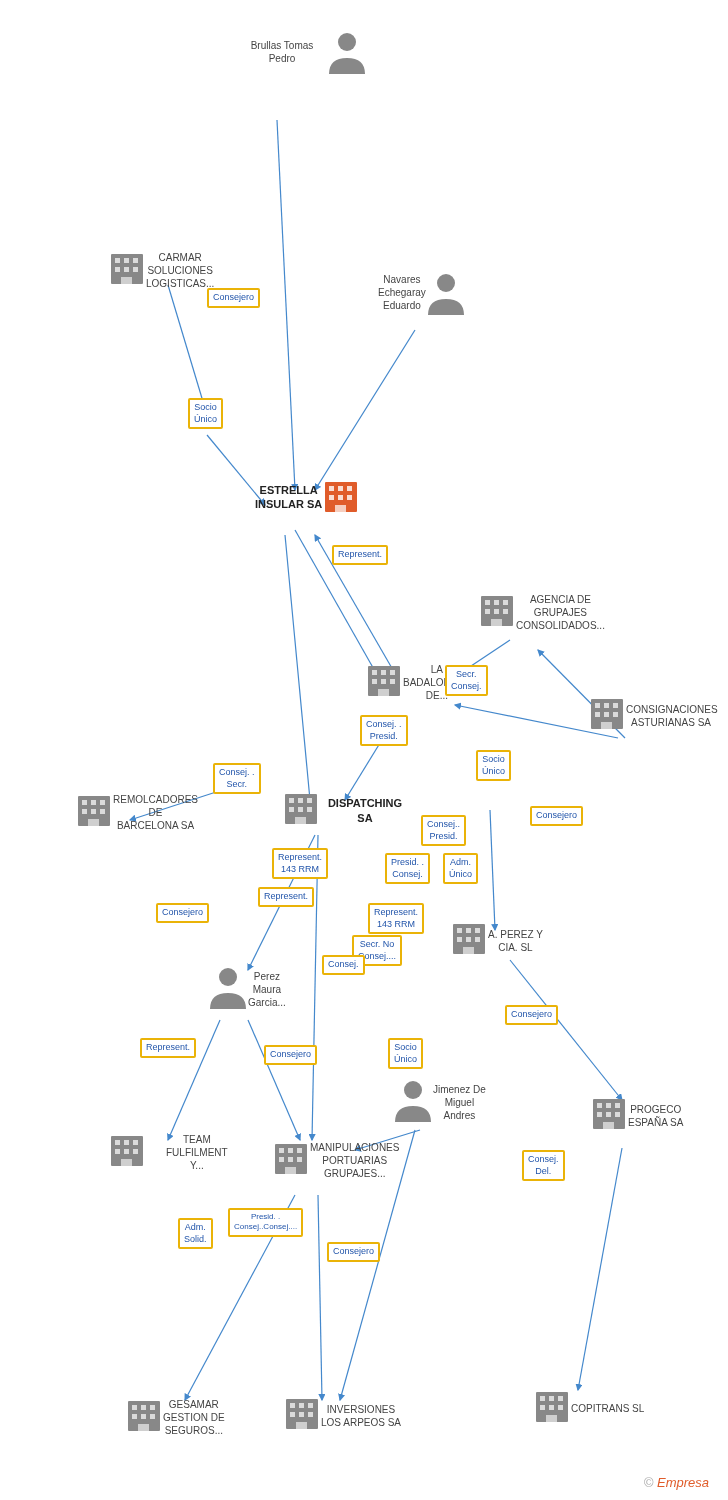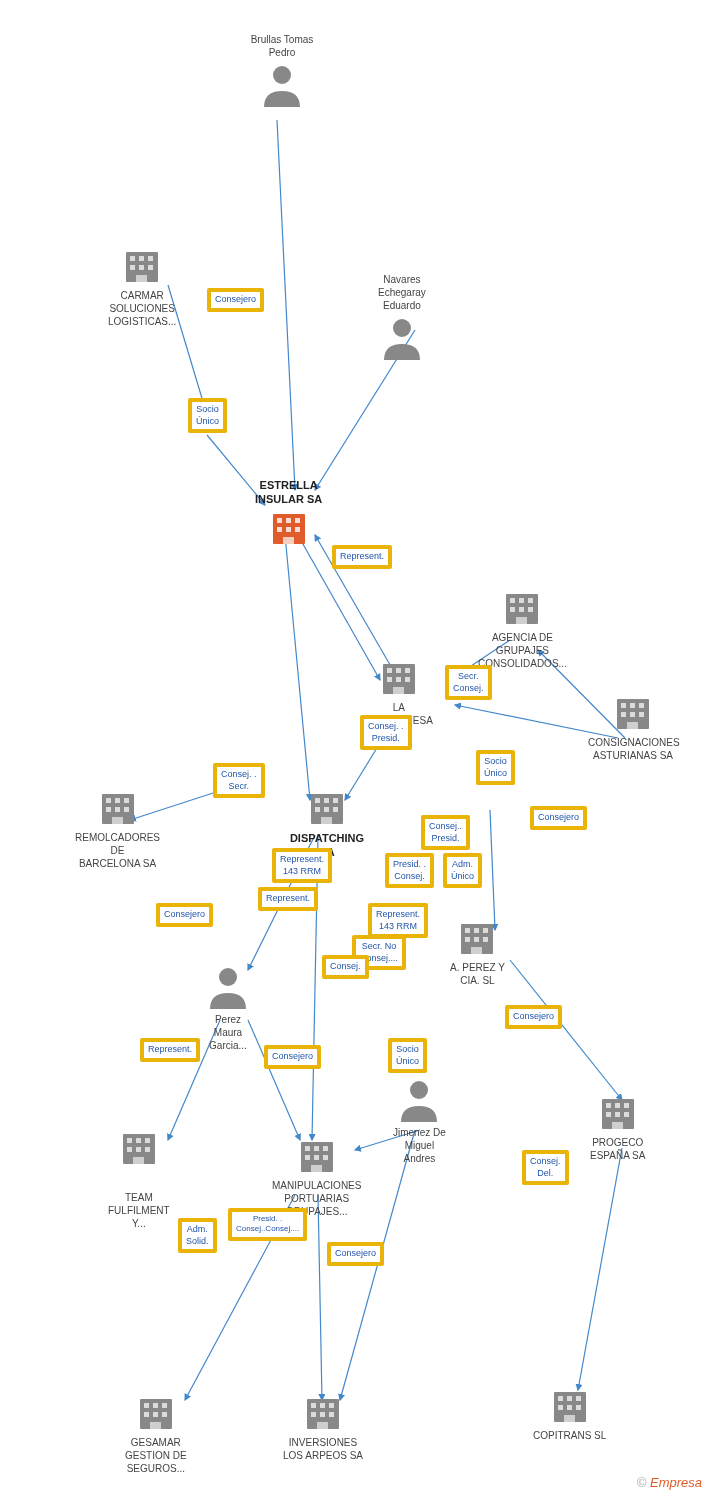--- a/index.html
+++ b/index.html
@@ -16,21 +16,21 @@
     svg#connections {
       position: absolute;
       top: 0; left: 0;
       width: 728px;
       height: 1500px;
       pointer-events: none;
     }
     .node {
       position: absolute;
       display: flex;
-      flex-direction: column;
+      flex-direction: row;
       align-items: center;
       text-align: center;
     }
     .person-icon {
       width: 40px;
       height: 45px;
     }
     .building-icon {
       width: 38px;
       height: 38px;
@@ -44,33 +44,33 @@
       margin-top: 3px;
     }
     .node-label.bold {
       font-weight: bold;
       font-size: 11px;
       color: #222;
     }
     .badge {
       position: absolute;
       background: white;
-      border: 4px solid #eab308;
+      border: 2px solid #eab308;
       color: #2255aa;
       font-size: 9px;
       padding: 2px 4px;
       border-radius: 2px;
       text-align: center;
       line-height: 1.3;
       white-space: nowrap;
     }
     .watermark {
       position: absolute;
       bottom: 10px;
-      right: 26px;
+      right: 19px;
       font-size: 13px;
       color: #aaa;
       font-style: italic;
     }
     .watermark span { color: #e05c2a; }
   </style>
 </head>
 <body>
 
 <svg id="connections" xmlns="http://www.w3.org/2000/svg">

